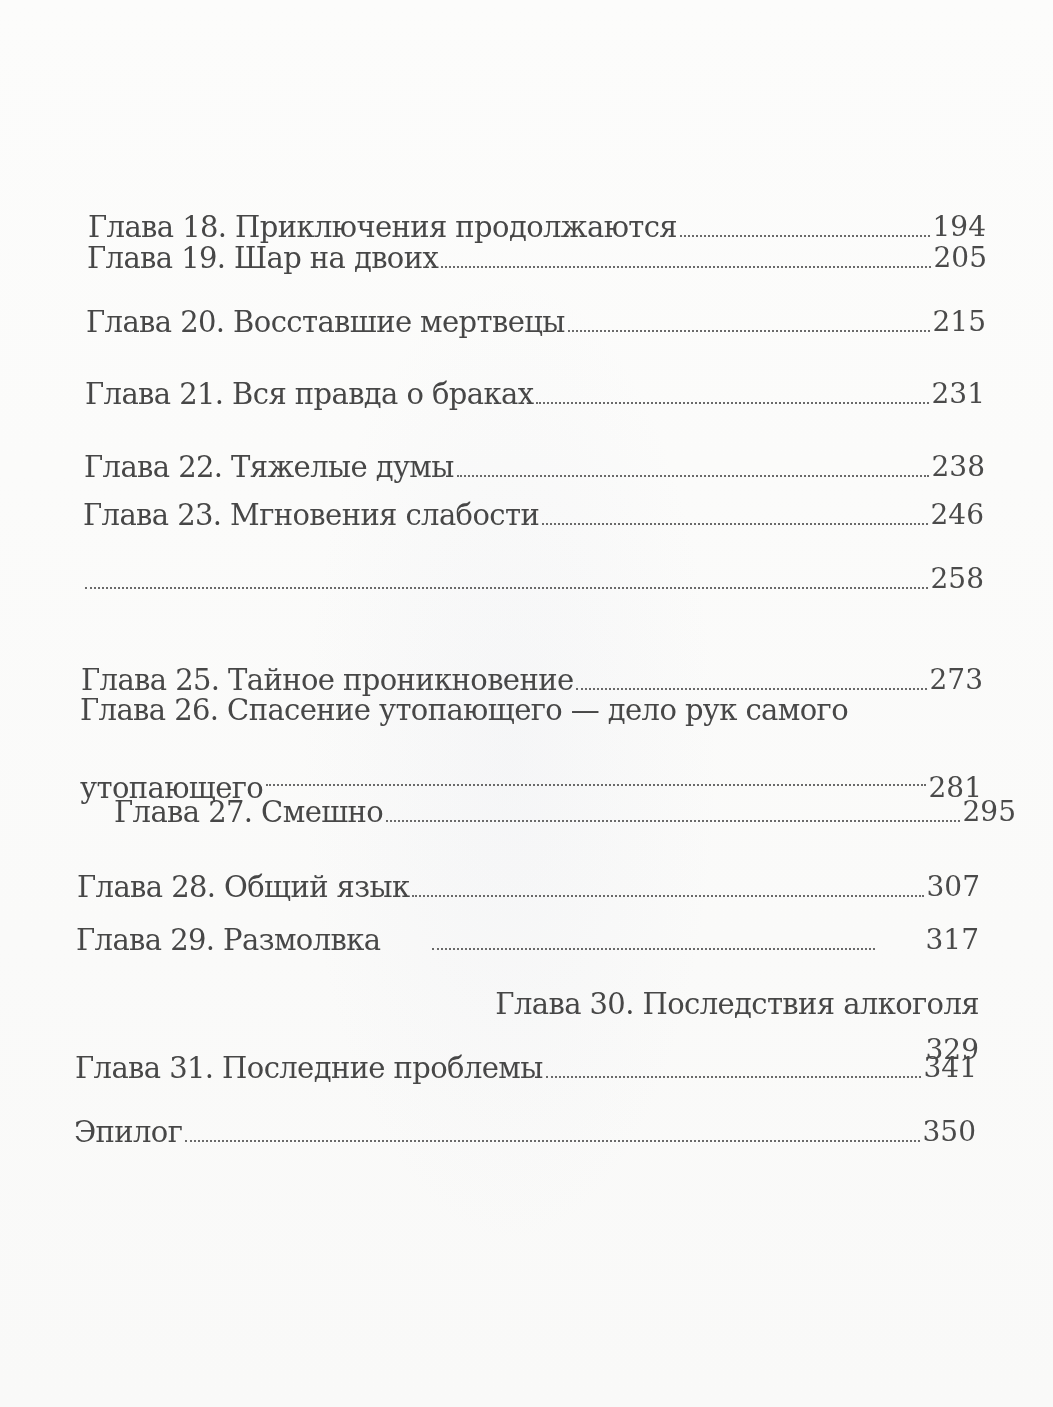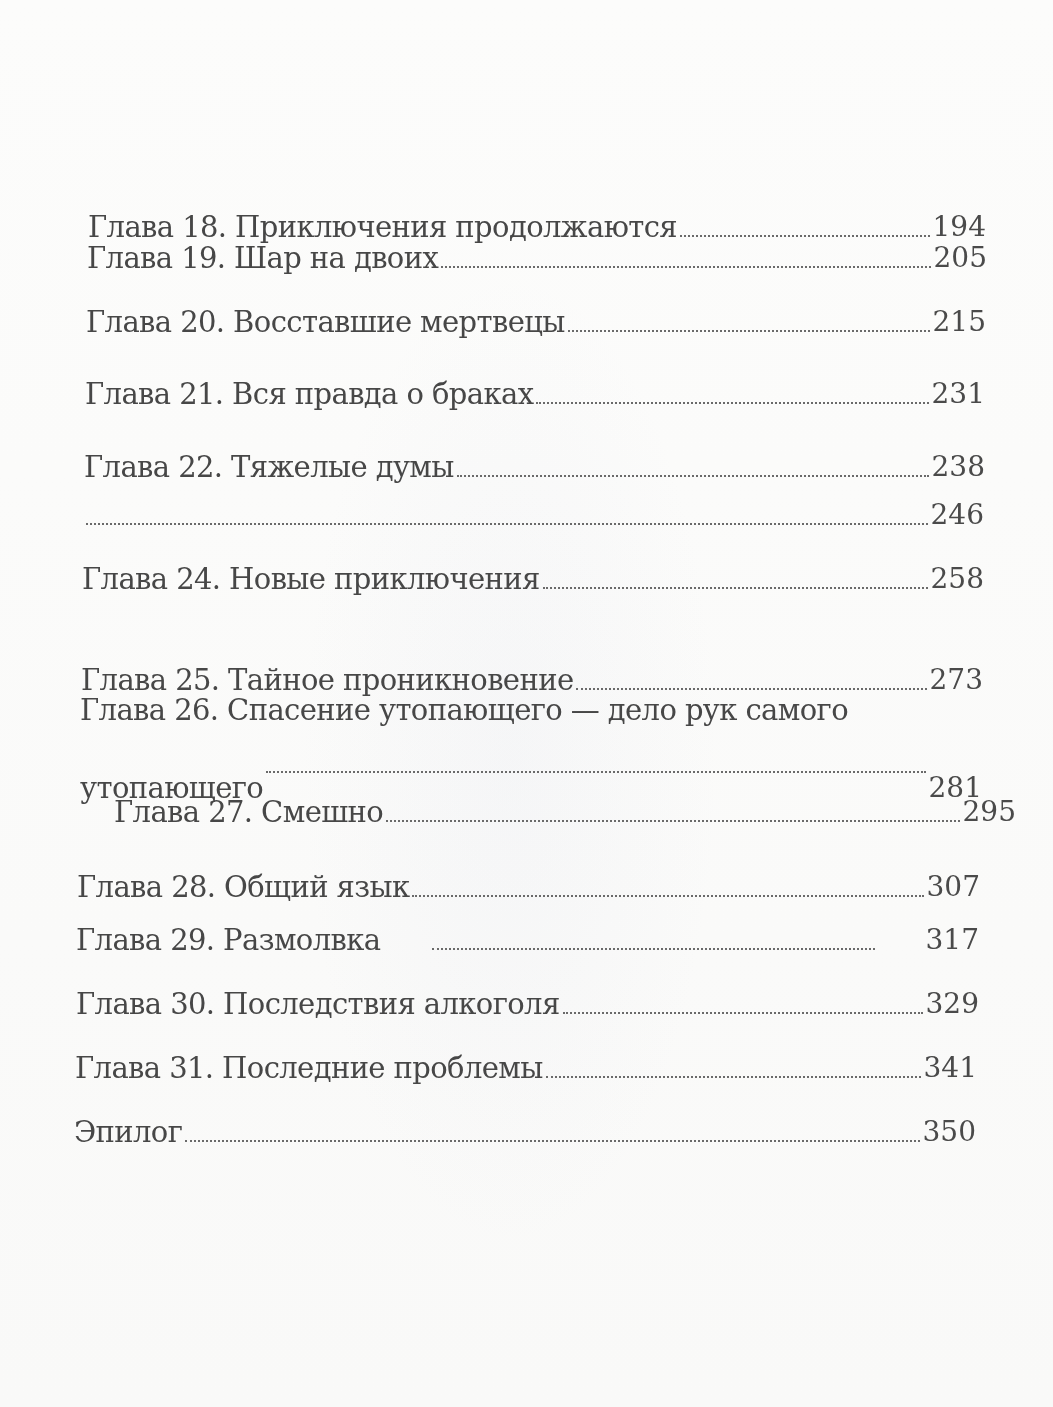--- a/index.html
+++ b/index.html
@@ -65,21 +65,21 @@
   .entry.two-line {
     flex-direction: column;
     align-items: stretch;
   }
   .entry.two-line .line1 {
     white-space: nowrap;
     margin-bottom: 42px;
   }
   .entry.two-line .line2 {
     display: flex;
-    align-items: flex-start;
+    align-items: center;
   }
 </style>
 </head>
 <body>
 
 <div class="page">
   <div class="ghost"></div>
 
   <div class="toc">
 
@@ -107,26 +107,26 @@
       <span class="page-num">231</span>
     </div>
 
     <div class="entry" style="left:84px; top:433px; width:901px;margin-top:16px;">
       <span class="title">Глава 22. Тяжелые думы</span>
       <span class="leader"></span>
       <span class="page-num">238</span>
     </div>
 
     <div class="entry" style="left:83px; top:497px; width:901px;">
+      <span class="title">Глава 23. Мгновения слабости</span>
       <span class="leader"></span>
       <span class="page-num">246</span>
     </div>
 
     <div class="entry" style="left:82px; top:561px; width:902px;">
-      <span class="title">Глава 24. Новые приключения</span>
       <span class="leader"></span>
       <span class="page-num">258</span>
     </div>
 
     <div class="entry" style="left:81px; top:662px; width:902px;text-align:right;">
       <span class="title">Глава 25. Тайное проникновение</span>
       <span class="leader"></span>
       <span class="page-num">273</span>
     </div>
 
@@ -150,21 +150,21 @@
       <span class="leader"></span>
       <span class="page-num">307</span>
     </div>
 
     <div class="entry" style="left:76px; top:922px; width:903px;gap:48px;">
       <span class="title">Глава 29. Размолвка</span>
       <span class="leader"></span>
       <span class="page-num">317</span>
     </div>
 
-    <div class="entry" style="left:76px; top:986px; width:903px;">
+    <div class="entry" style="left:76px; top:986px; width:903px;flex-direction:column;">
       <span class="title">Глава 30. Последствия алкоголя</span>
       <span class="leader"></span>
       <span class="page-num">329</span>
     </div>
 
     <div class="entry" style="left:75px; top:1050px; width:902px;">
       <span class="title">Глава 31. Последние проблемы</span>
       <span class="leader"></span>
       <span class="page-num">341</span>
     </div>

